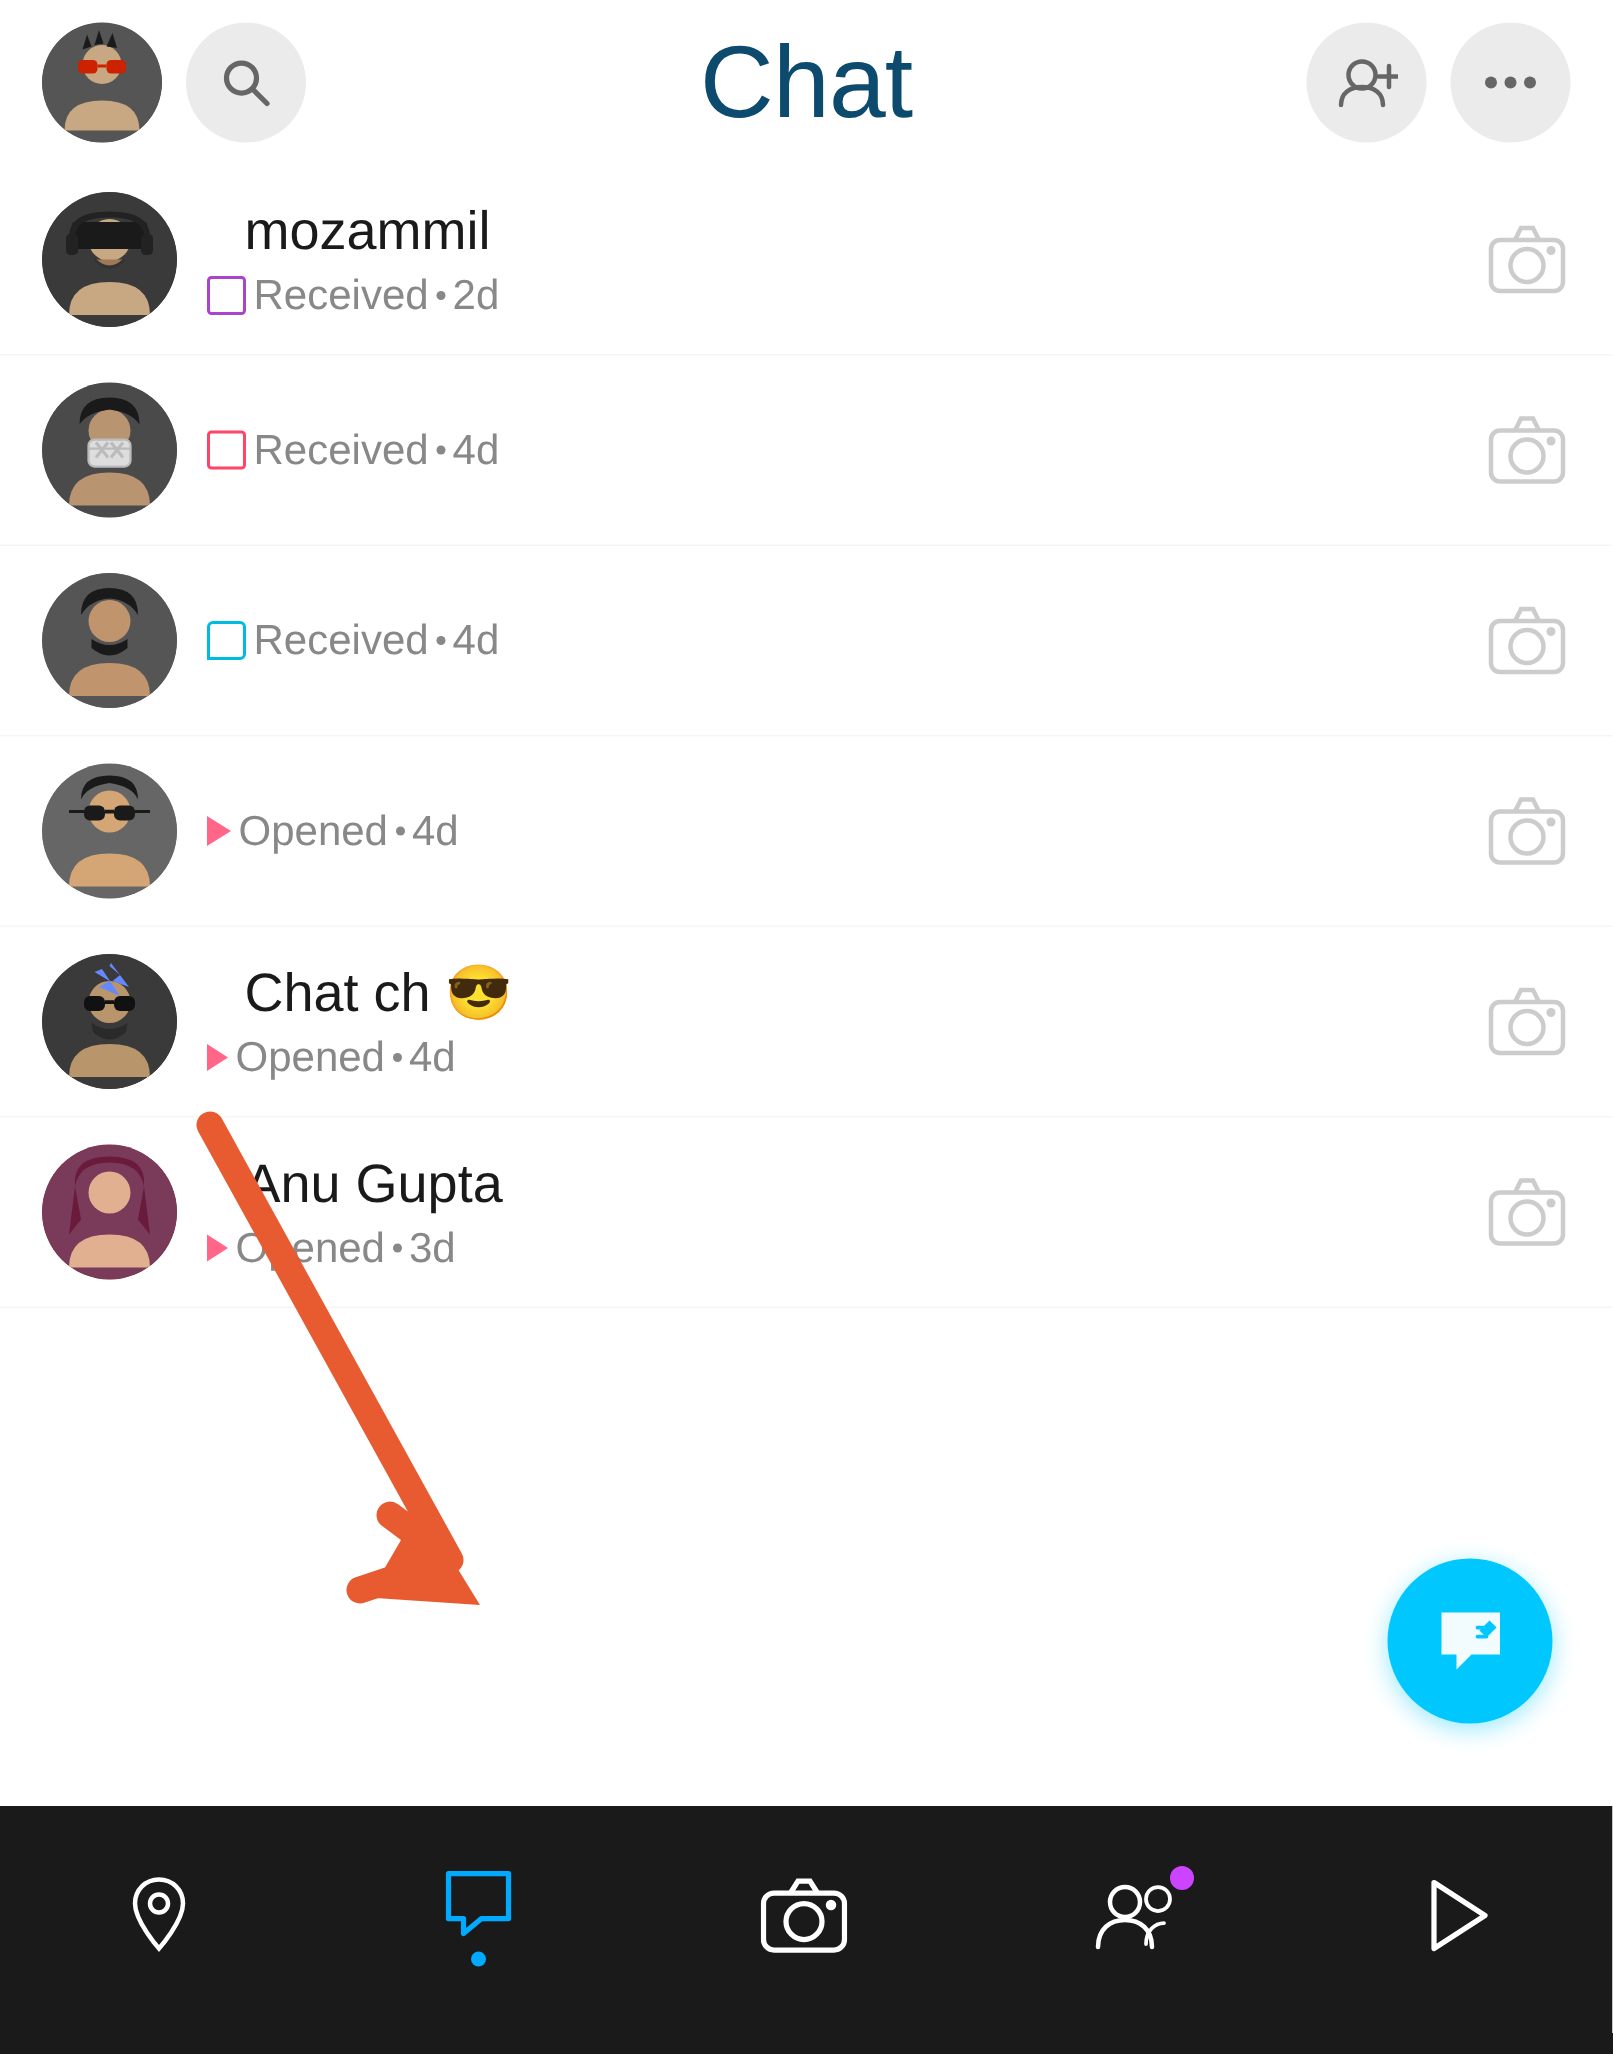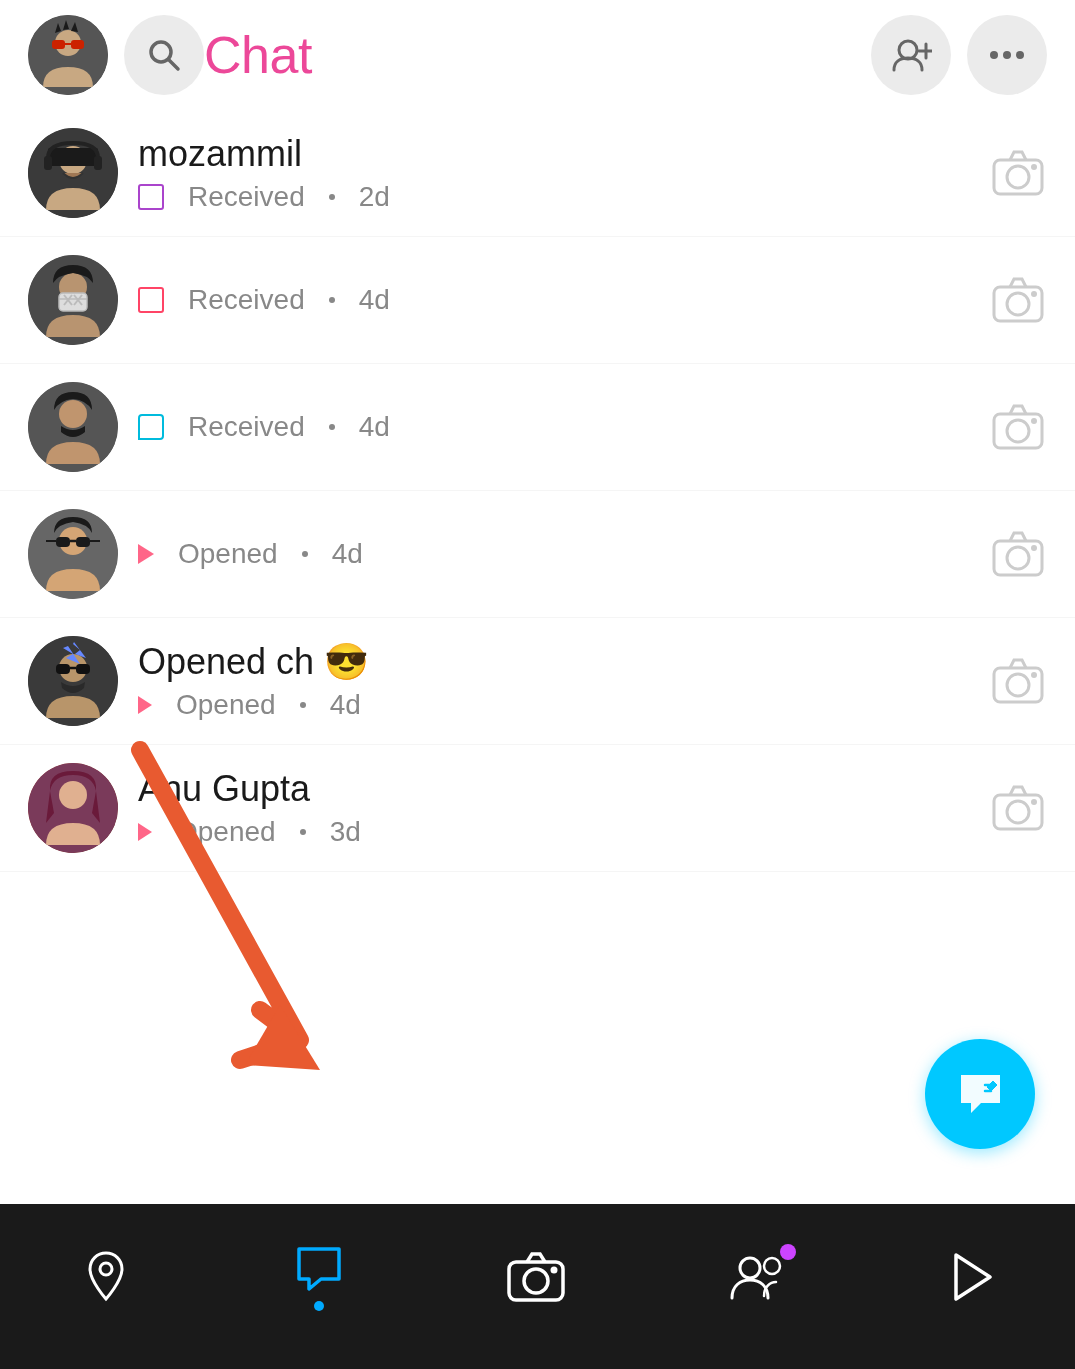--- a/index.html
+++ b/index.html
@@ -40,25 +40,26 @@
       width: 80px;
       height: 80px;
       border-radius: 50%;
       background: #ebebeb;
       display: flex;
       align-items: center;
       justify-content: center;
       cursor: pointer;
     }
     .header-title {
-      font-size: 52px;
+      font-size: 68px;
       font-weight: 400;
-      color: #ec4899;
+      color: #0c4a6e;
       letter-spacing: -0.5px;
       flex: 1;
+      text-align: center;
     }
     .header-right {
       display: flex;
       align-items: center;
       gap: 16px;
     }
     .icon-circle {
       width: 80px;
       height: 80px;
       border-radius: 50%;
@@ -94,25 +95,26 @@
       justify-content: center;
     }
     .chat-info {
       flex: 1;
     }
     .chat-name {
       font-size: 36px;
       font-weight: 500;
       color: #1a1a1a;
       margin-bottom: 6px;
+      margin-left: 25px;
     }
     .chat-status {
       display: flex;
       align-items: center;
-      gap: 24px;
+      gap: 5px;
       font-size: 28px;
       color: #888888;
     }
     .status-dot {
       width: 6px;
       height: 6px;
       background: #888888;
       border-radius: 50%;
       display: inline-block;
     }
@@ -446,21 +448,21 @@
         <rect x="48" y="28" width="14" height="10" rx="4" fill="#111"></rect>
         <line x1="42" y1="32" x2="48" y2="32" stroke="#111" stroke-width="2.5"></line>
 
         <path d="M35 12 L45 18 L38 22 L52 28 L40 10 Z" fill="#6688ff"></path>
         <path d="M45 8 L52 14 L47 18 L58 22 L46 6 Z" fill="#6688ff"></path>
 
         <path d="M33 46 Q45 54 57 46 L56 52 Q45 62 34 52 Z" fill="#2a2a2a"></path>
       </svg>
     </div>
     <div class="chat-info">
-      <div class="chat-name">Opened ch 😎</div>
+      <div class="chat-name">Chat ch 😎</div>
       <div class="chat-status">
         <span class="snap-opened-pink2"></span>
         <span>Opened</span>
         <span class="status-dot"></span>
         <span>4d</span>
       </div>
     </div>
     <div class="camera-icon">
       <svg width="52" height="46" viewBox="0 0 52 46" fill="none">
         <rect x="2" y="10" width="48" height="34" rx="6" stroke="#cccccc" stroke-width="3" fill="none"></rect>

